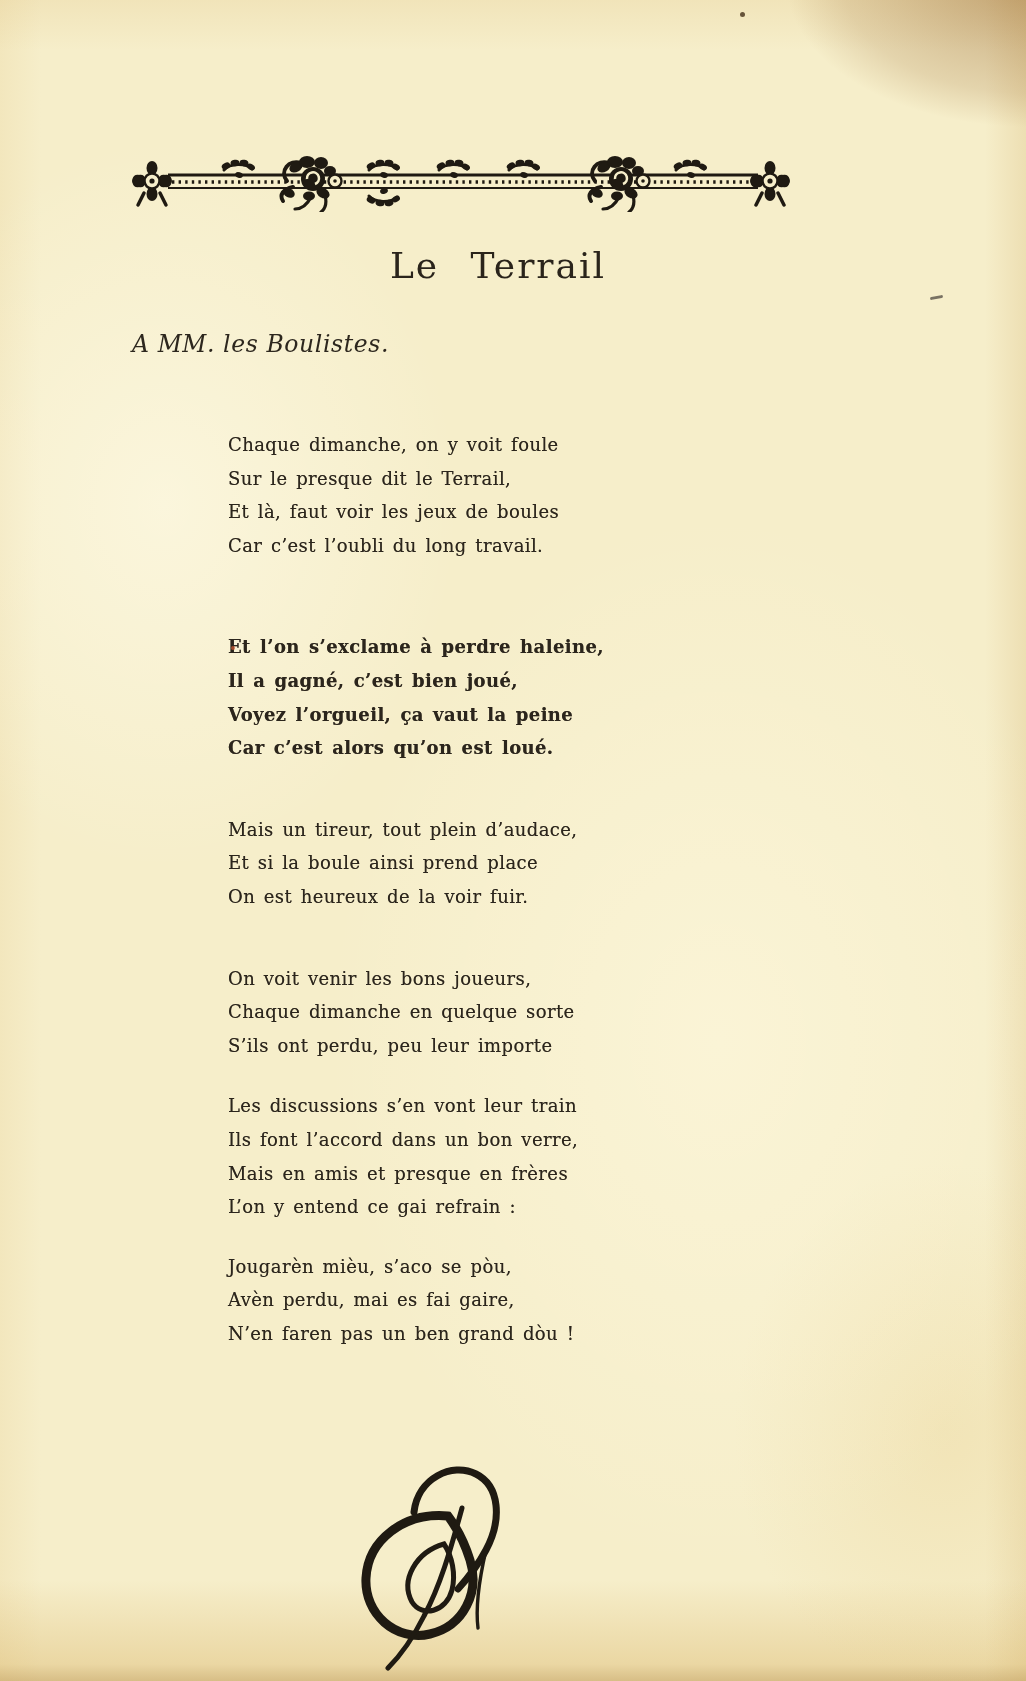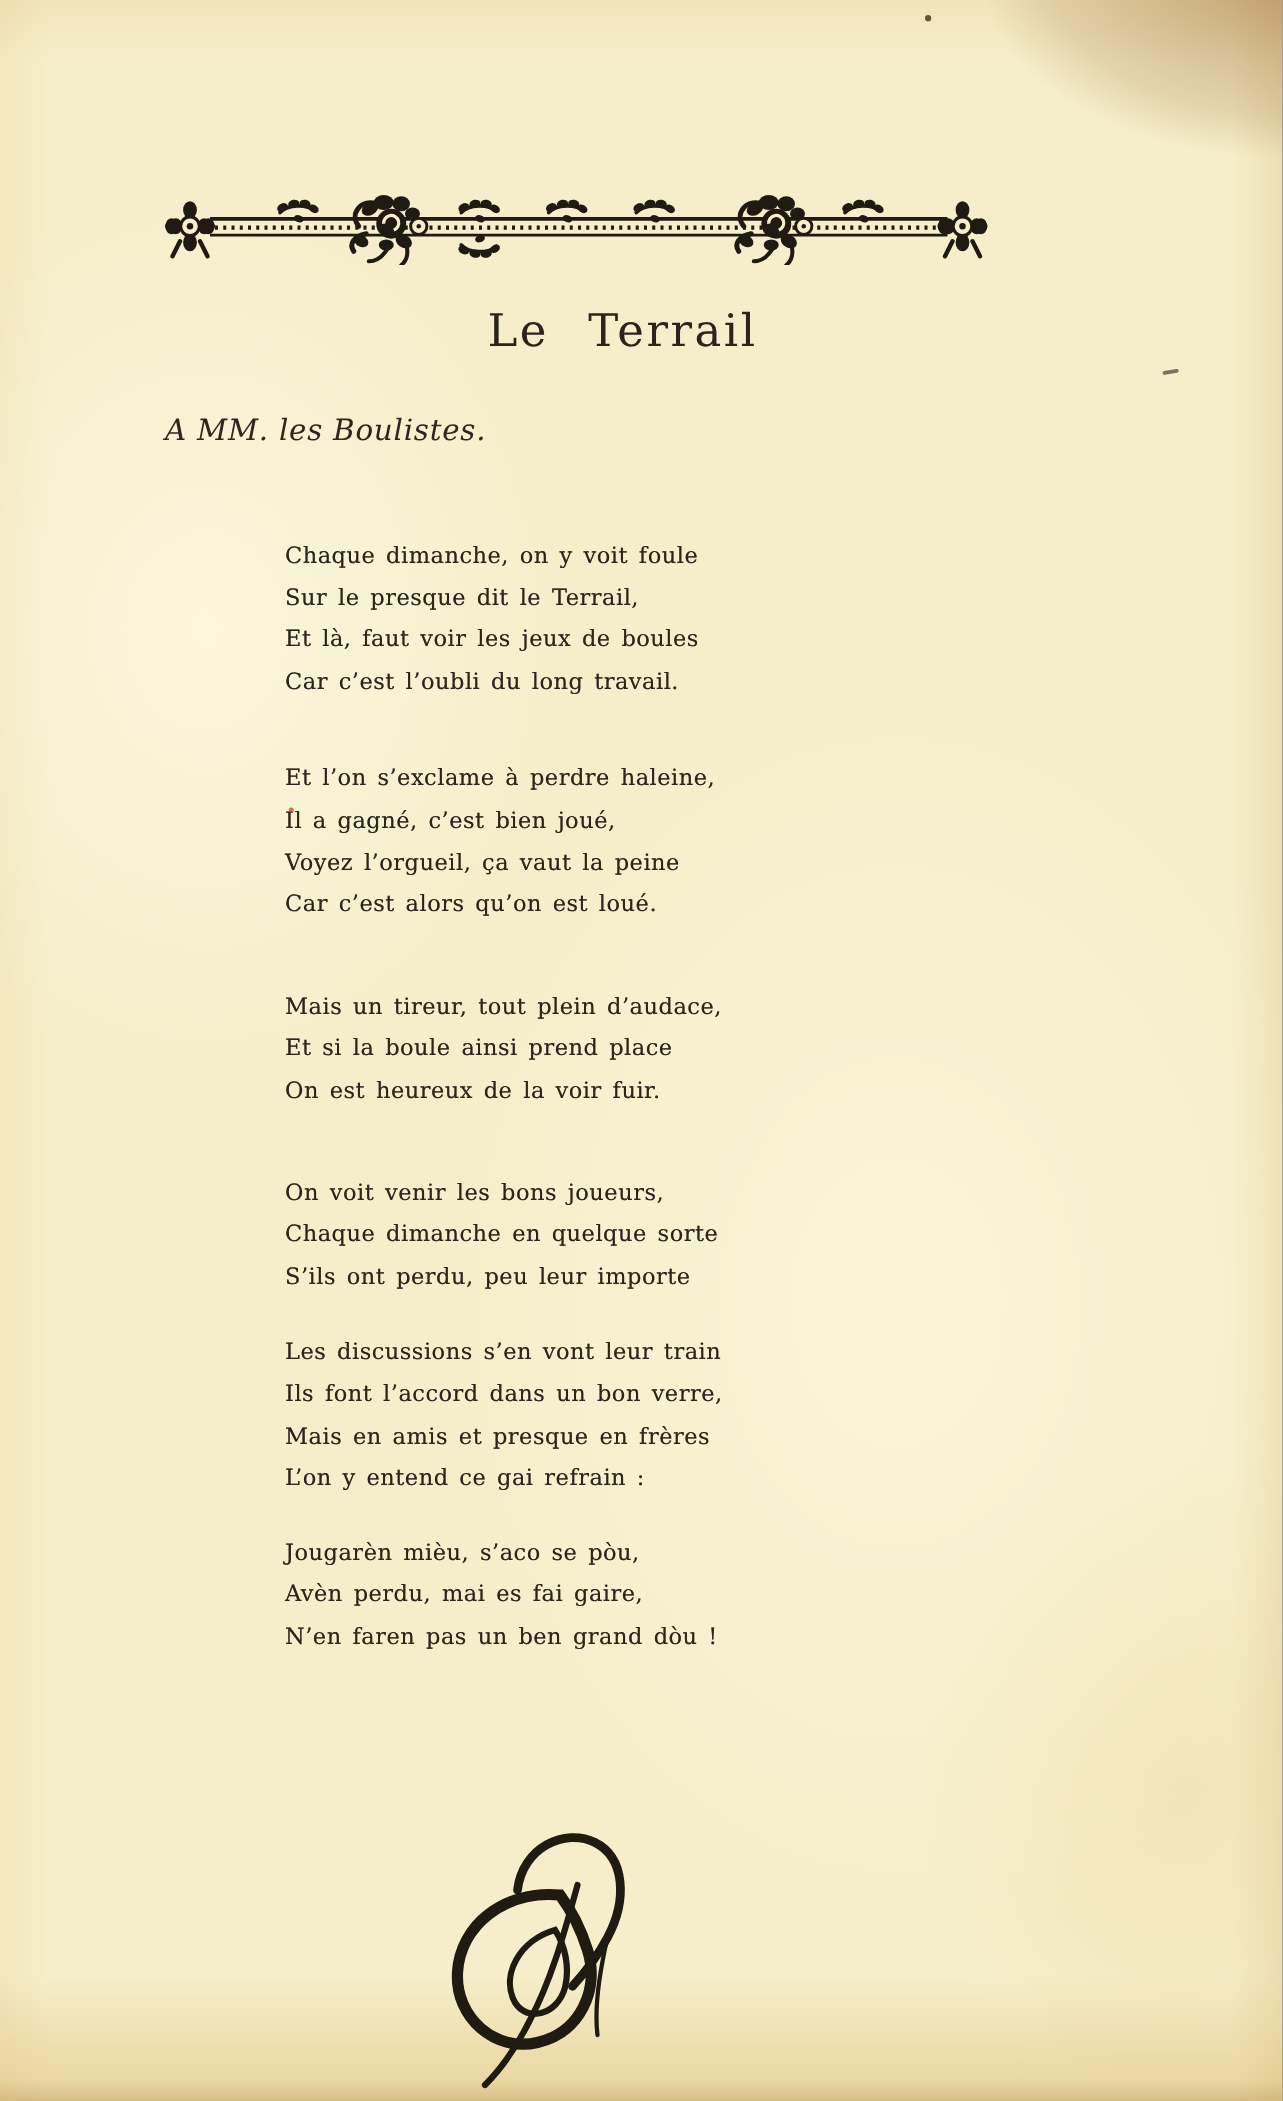--- a/index.html
+++ b/index.html
@@ -26,21 +26,21 @@
     color:#2a241b;
     margin-left:28px;
   }
   .dedication{
     position:absolute;left:132px;top:330px;
     font-style:italic;font-size:23.5px;letter-spacing:.6px;
     color:#2d271e;
   }
   .poem{position:absolute;left:228px;top:428px;}
   .stanza{margin:0;}
-  .stanza-2{margin-top:44px;}
+  .stanza-2{margin-top:68px;font-weight:bold;}
   .stanza-3{margin-top:48px;}
   .stanza-4{margin-top:48px;}
   .stanza-5{margin-top:27px;}
   .stanza-6{margin-top:26px;}
   .line{
     font-size:18px;line-height:33.6px;
     letter-spacing:.4px;word-spacing:2.5px;
     white-space:nowrap;color:#2b251c;
     text-shadow:0 0 .4px rgba(43,37,28,.55);
   }

